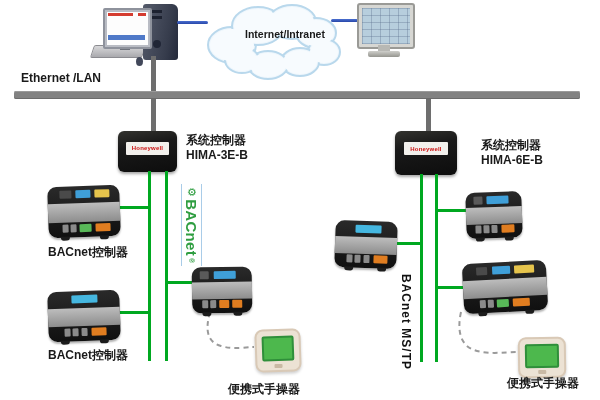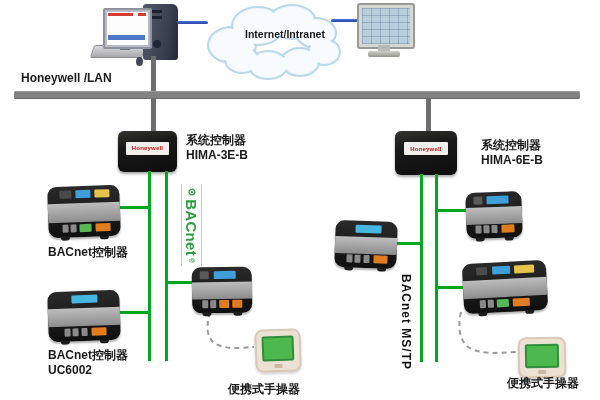--- a/index.html
+++ b/index.html
@@ -125,21 +125,21 @@
   <div class="lbl" style="left:222px;top:27px;font-size:10.5px;padding-left:23px;">Internet/Intranet</div>
 
   <div>
     <div class="webmon">
         <div class="scr"></div>
       </div>
     <div class="webmon-neck"></div>
     <div class="webmon-base"></div>
   </div>
 
-  <div class="lbl" style="left:21px;top:71px;">Honeywell /LAN</div>
+  <div class="lbl" style="left:21px;top:71px;">Ethernet /LAN</div>
   <div class="gvline" style="left:151px;top:56px;height:76px;"></div>
   <div class="gvline" style="left:426px;top:99px;height:33px;"></div>
   <div class="ethbar"></div>
 
   <div class="ctrl" style="left:118px;top:131px;width:59px;height:41px;">
     <div class="strip">
         <span>Honeywell</span>
       </div>
   </div>
   <div class="lbl" style="left:186px;top:133px;">
@@ -198,21 +198,20 @@
     <span class="t" style="left:24px;width:26px;background:#45b7e0;"></span>
     <span class="t bot" style="left:16px;width:6px;background:#8a8a8a;"></span>
     <span class="t bot" style="left:24px;width:6px;background:#8a8a8a;"></span>
     <span class="t bot" style="left:33px;width:6px;background:#8a8a8a;"></span>
     <span class="t bot" style="left:43px;width:15px;background:#e07d20;"></span>
     <span class="foot" style="left:12px;"></span>
       <span class="foot" style="right:12px;"></span>
   </div>
   <div class="lbl" style="left:48px;top:348px;">
     <div>BACnet控制器</div>
-    <div>UC6002</div>
   </div>
 
   <div class="dev" style="left:192px;top:267px;width:60px;height:46px;transform:rotate(-1deg);">
     <div class="band"></div>
     <span class="t" style="left:8px;width:9px;background:#5a5a5a;"></span>
     <span class="t" style="left:22px;width:22px;background:#3f9fd8;"></span>
     <span class="t bot" style="left:10px;width:6px;background:#8a8a8a;"></span>
     <span class="t bot" style="left:18px;width:6px;background:#8a8a8a;"></span>
     <span class="t bot" style="left:27px;width:10px;background:#e07d20;"></span>
     <span class="t bot" style="left:40px;width:10px;background:#e07d20;"></span>

